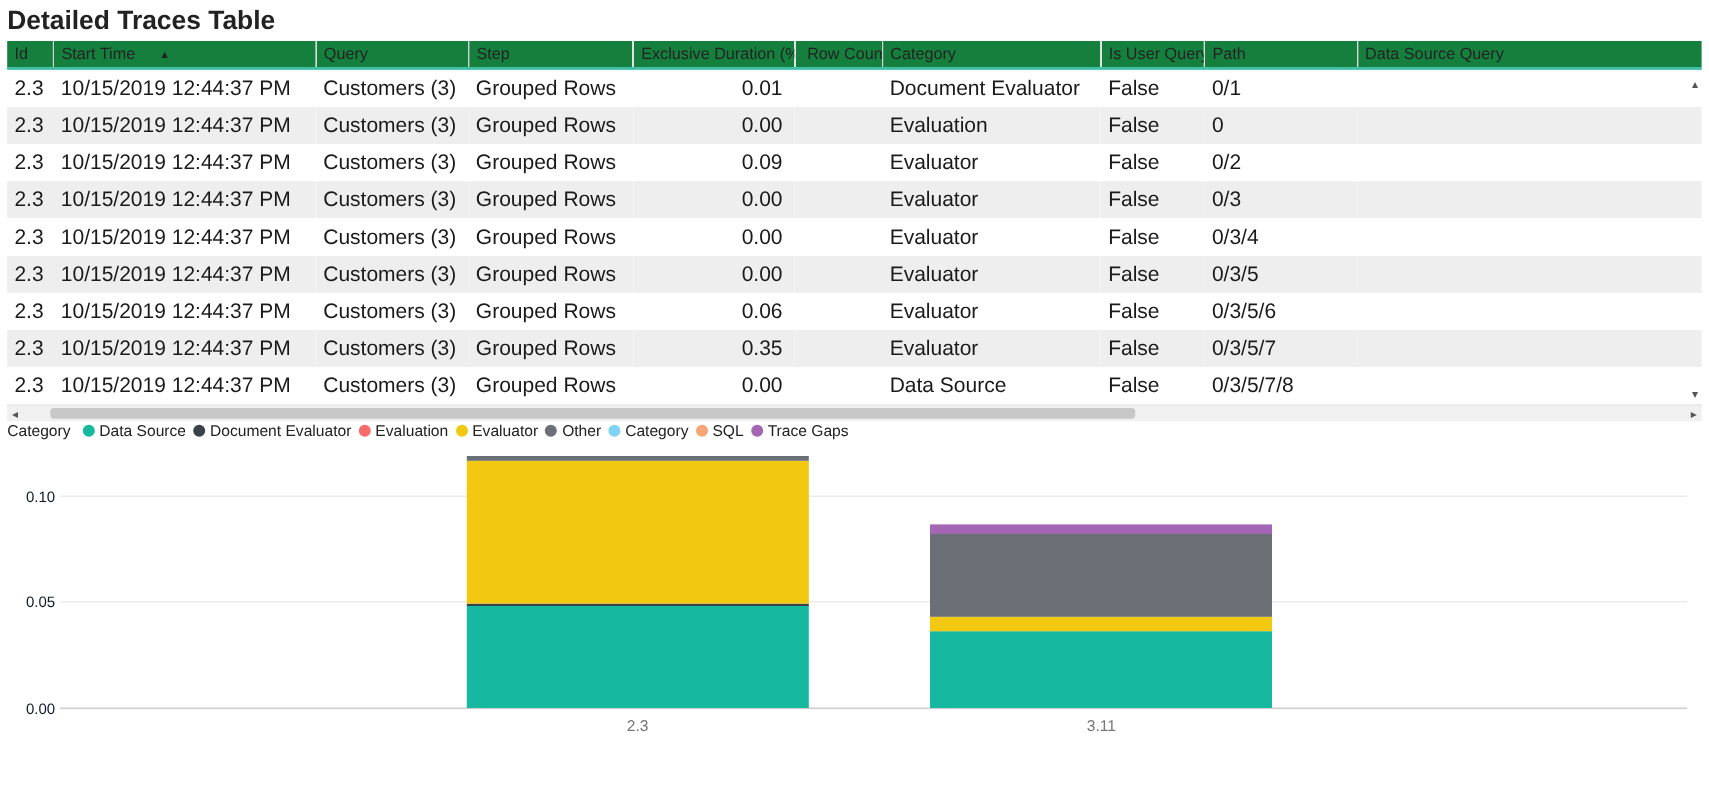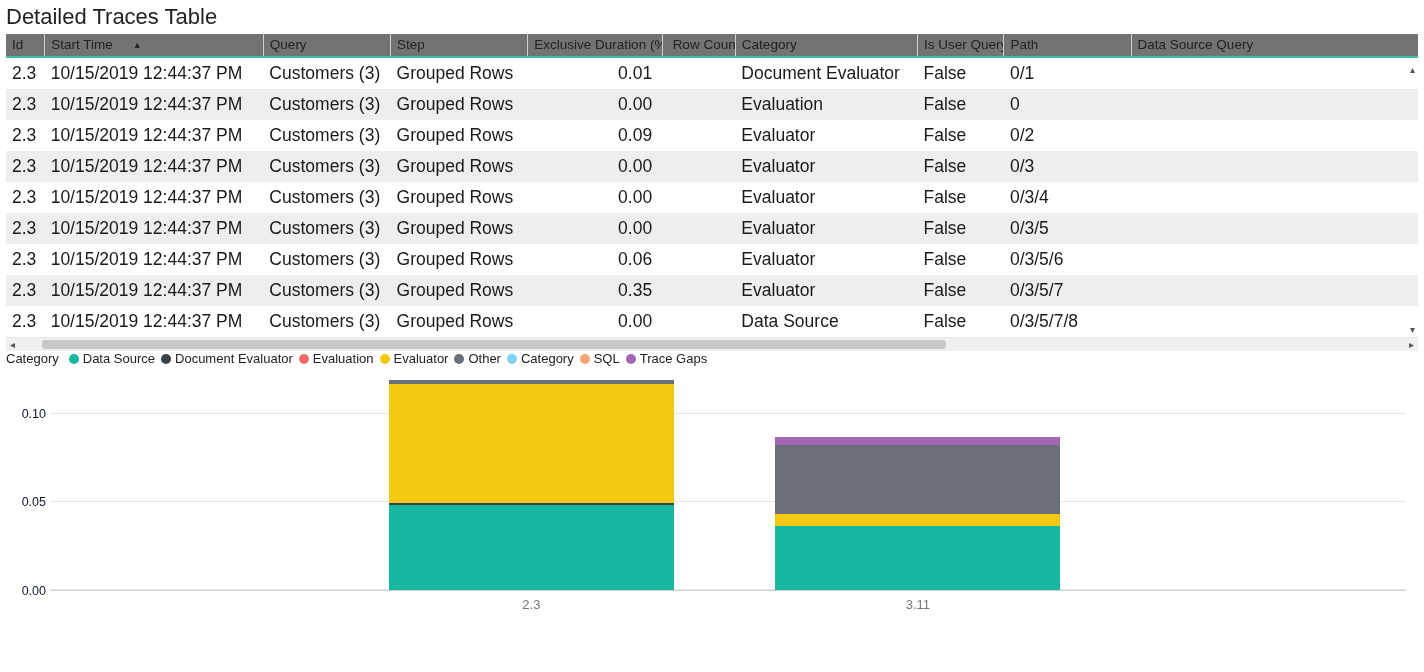--- a/index.html
+++ b/index.html
@@ -1,32 +1,32 @@
 <!DOCTYPE html>
 <html><head>
 <meta charset="utf-8">
 <style>
   * { box-sizing: border-box; }
   html, body { margin: 0; padding: 0; font-family: "Segoe UI", Arial, sans-serif; color: #1a1a1a; background: #fff; width: 1424px; }
   .wrap { padding: 4px 6px; }
 
   
-  .tbl-title { font-size: 22px; font-weight: 400; margin: 0 0 4px 0; color: #222; }
+  .tbl-title { font-size: 22px; font-weight: 700; margin: 0 0 4px 0; color: #222; }
   .table-container { position: relative; }
   table.data { width: 100%; border-collapse: collapse; font-size: 17px; table-layout: fixed; }
   table.data thead th {
     font-weight: 400;
     font-size: 13.5px;
     text-align: left;
     padding: 3px 6px 4px 6px;
     border-right: 1px solid #d0d0d0;
     border-bottom: 1px solid #d0d0d0;
     white-space: nowrap;
     overflow: hidden;
-    background: #737373;
+    background: #15803d;
     color: #222;
   }
   table.data thead th:last-child { border-right: none; }
   table.data thead tr { border-bottom: 2px solid #3bbfa5; }
   table.data thead th .sort-wrap { display: inline-flex; align-items: center; gap: 20px; }
   .sort-icon { font-size: 9px; color: #222; }
   table.data tbody td {
     padding: 5px 6px 5px 6px;
     white-space: nowrap;
     overflow: hidden;

